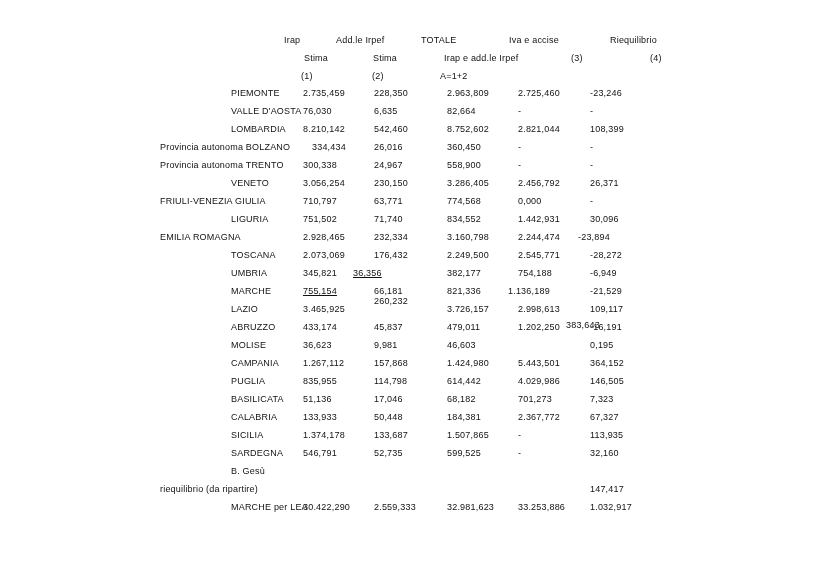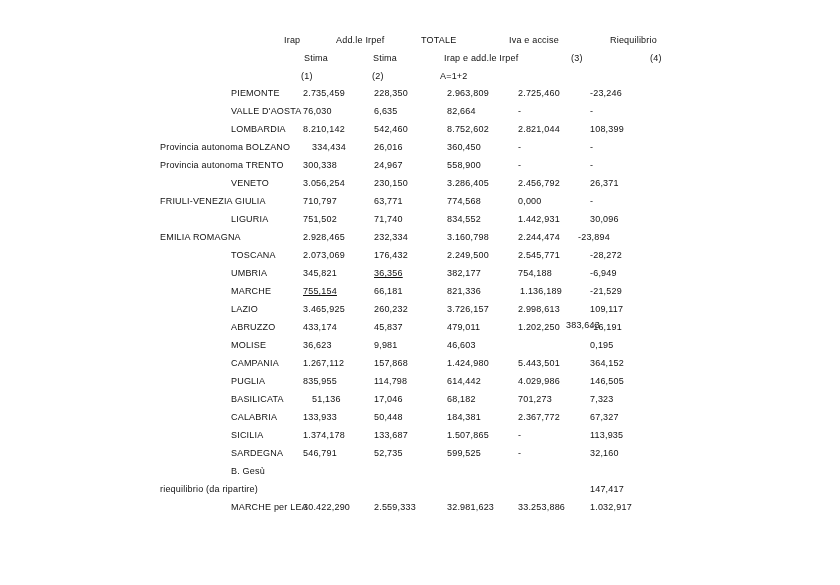--- a/index.html
+++ b/index.html
@@ -107,37 +107,37 @@
       <span class="t" style="left: 231px; top: 250px;">TOSCANA</span>
       <span class="t" style="left: 303px; top: 250px;">2.073,069</span>
       <span class="t" style="left: 374px; top: 250px;">176,432</span>
       <span class="t" style="left: 447px; top: 250px;">2.249,500</span>
       <span class="t" style="left: 518px; top: 250px;">2.545,771</span>
       <span class="t" style="left: 590px; top: 250px;">-28,272</span>
     </div>
     <div>
       <span class="t" style="left: 231px; top: 268px;">UMBRIA</span>
       <span class="t" style="left: 303px; top: 268px;">345,821</span>
-      <span class="t" style="left: 374px; top: 268px; text-decoration: underline;">36,356</span>
+      <span class="t" style="left: 353px; top: 268px; text-decoration: underline;">36,356</span>
       <span class="t" style="left: 447px; top: 268px;">382,177</span>
       <span class="t" style="left: 518px; top: 268px;">754,188</span>
       <span class="t" style="left: 590px; top: 268px;">-6,949</span>
     </div>
     <div>
       <span class="t" style="left: 231px; top: 286px;">MARCHE</span>
       <span class="t" style="left: 303px; top: 286px; text-decoration: underline;">755,154</span>
       <span class="t" style="left: 374px; top: 286px;">66,181</span>
       <span class="t" style="left: 447px; top: 286px;">821,336</span>
-      <span class="t" style="left: 520px; top: 286px;">1.136,189</span>
+      <span class="t" style="left: 508px; top: 286px;">1.136,189</span>
       <span class="t" style="left: 590px; top: 286px;">-21,529</span>
     </div>
     <div>
       <span class="t" style="left: 231px; top: 304px;">LAZIO</span>
       <span class="t" style="left: 303px; top: 304px;">3.465,925</span>
-      <span class="t" style="left: 374px; top: 304px;">260,232</span>
+      <span class="t" style="left: 374px; top: 296px;">260,232</span>
       <span class="t" style="left: 447px; top: 304px;">3.726,157</span>
       <span class="t" style="left: 518px; top: 304px;">2.998,613</span>
       <span class="t" style="left: 590px; top: 304px;">109,117</span>
     </div>
     <div>
       <span class="t" style="left: 231px; top: 322px;">ABRUZZO</span>
       <span class="t" style="left: 303px; top: 322px;">433,174</span>
       <span class="t" style="left: 374px; top: 322px;">45,837</span>
       <span class="t" style="left: 447px; top: 322px;">479,011</span>
       <span class="t" style="left: 518px; top: 322px;">1.202,250</span>
@@ -162,21 +162,21 @@
     <div>
       <span class="t" style="left: 231px; top: 376px;">PUGLIA</span>
       <span class="t" style="left: 303px; top: 376px;">835,955</span>
       <span class="t" style="left: 374px; top: 376px;">114,798</span>
       <span class="t" style="left: 447px; top: 376px;">614,442</span>
       <span class="t" style="left: 518px; top: 376px;">4.029,986</span>
       <span class="t" style="left: 590px; top: 376px;">146,505</span>
     </div>
     <div>
       <span class="t" style="left: 231px; top: 394px;">BASILICATA</span>
-      <span class="t" style="left: 312px; top: 394px;">51,136</span>
+      <span class="t" style="left: 303px; top: 394px;">51,136</span>
       <span class="t" style="left: 374px; top: 394px;">17,046</span>
       <span class="t" style="left: 447px; top: 394px;">68,182</span>
       <span class="t" style="left: 518px; top: 394px;">701,273</span>
       <span class="t" style="left: 590px; top: 394px;">7,323</span>
     </div>
     <div>
       <span class="t" style="left: 231px; top: 412px;">CALABRIA</span>
       <span class="t" style="left: 303px; top: 412px;">133,933</span>
       <span class="t" style="left: 374px; top: 412px;">50,448</span>
       <span class="t" style="left: 447px; top: 412px;">184,381</span>

